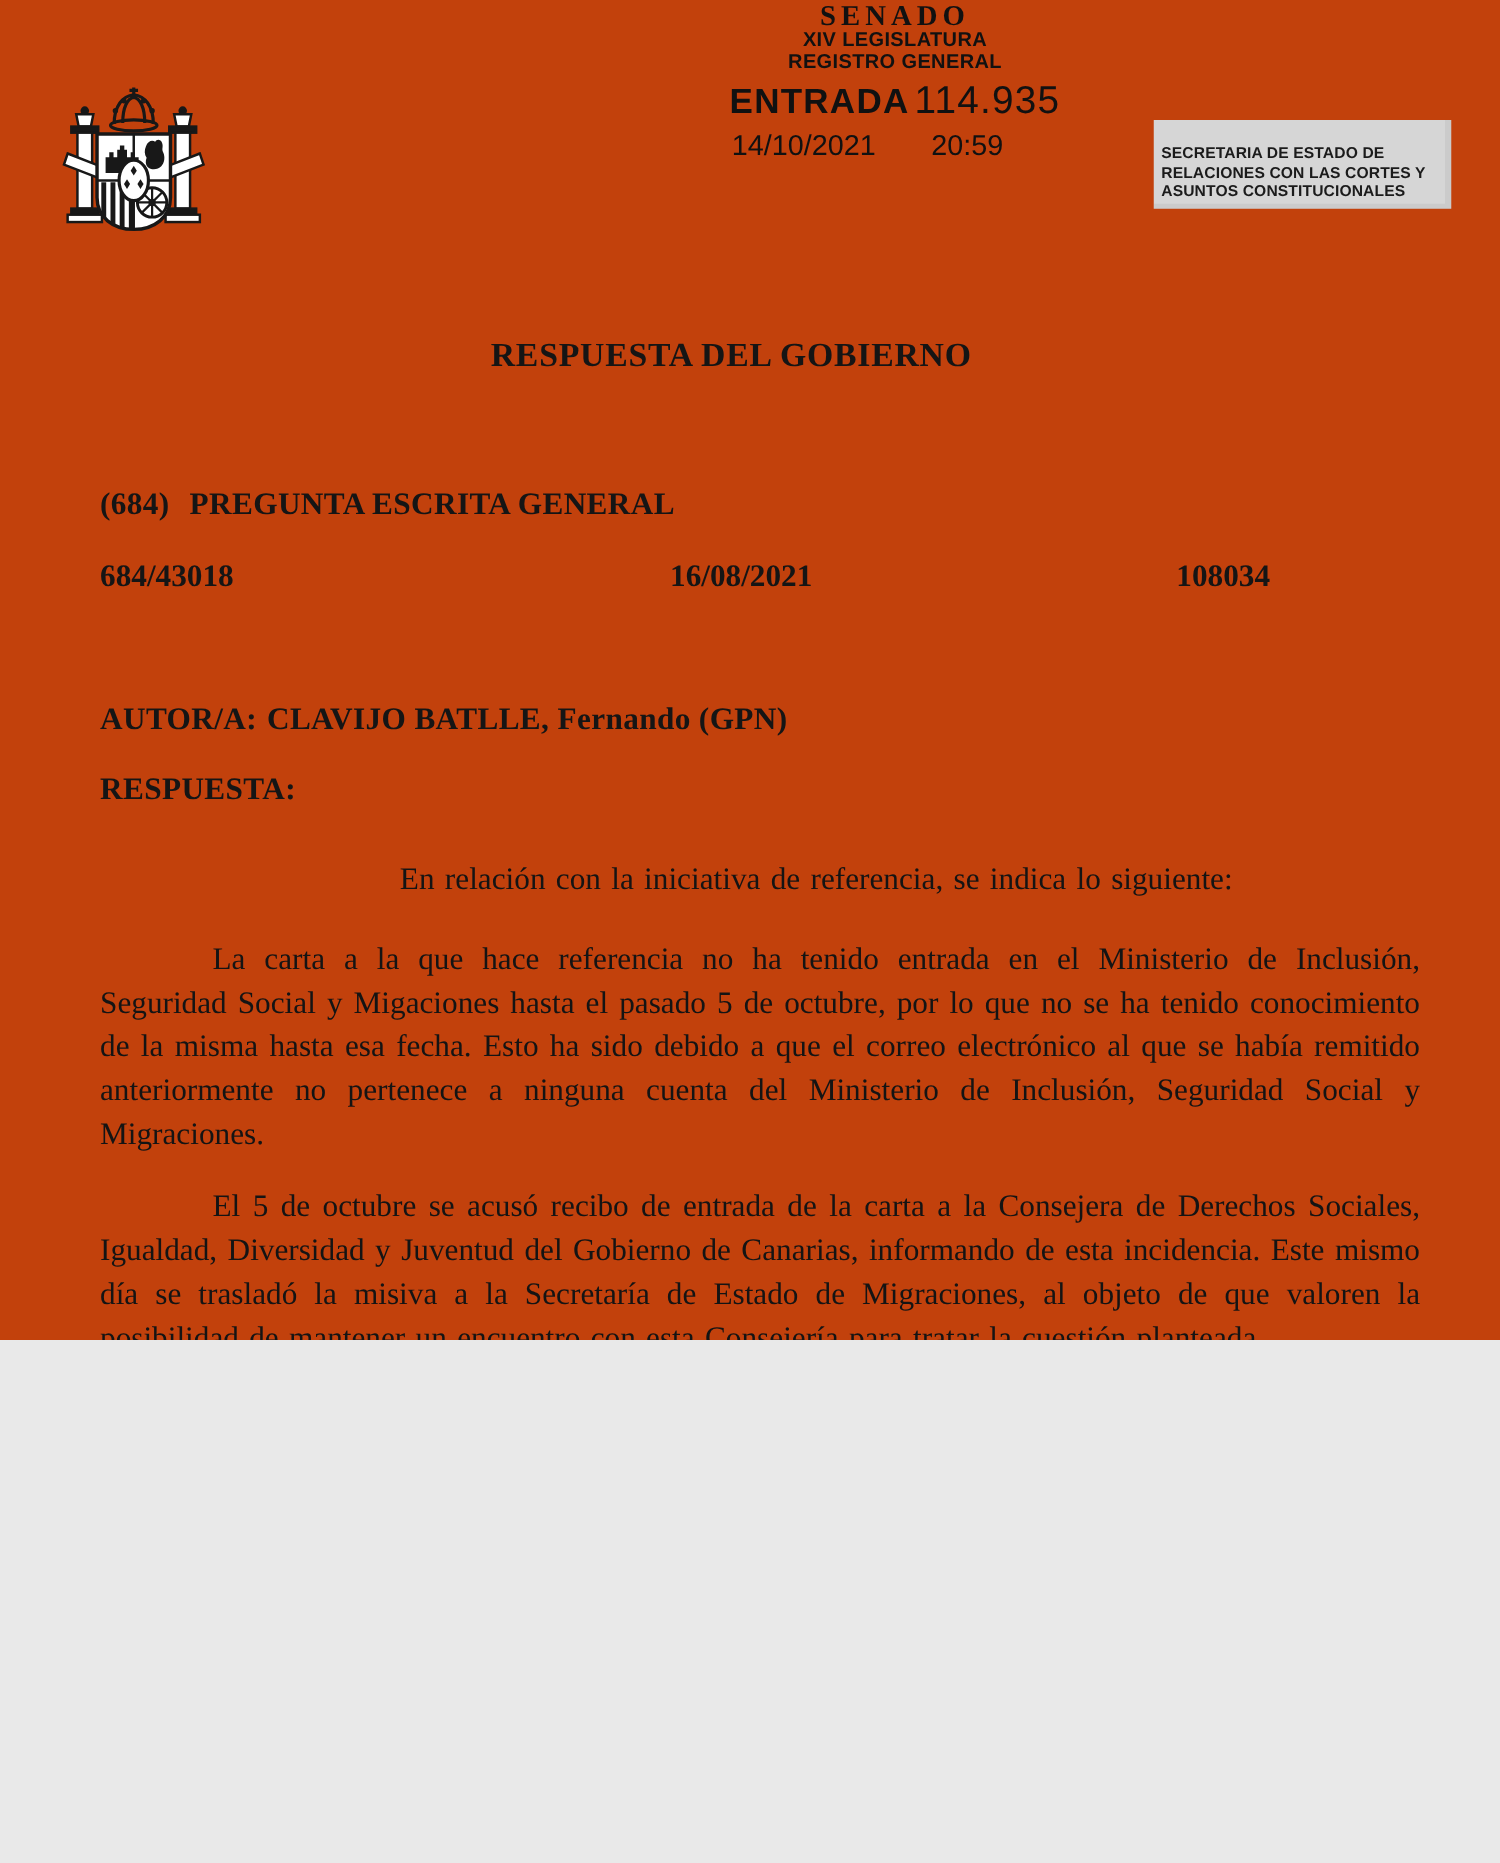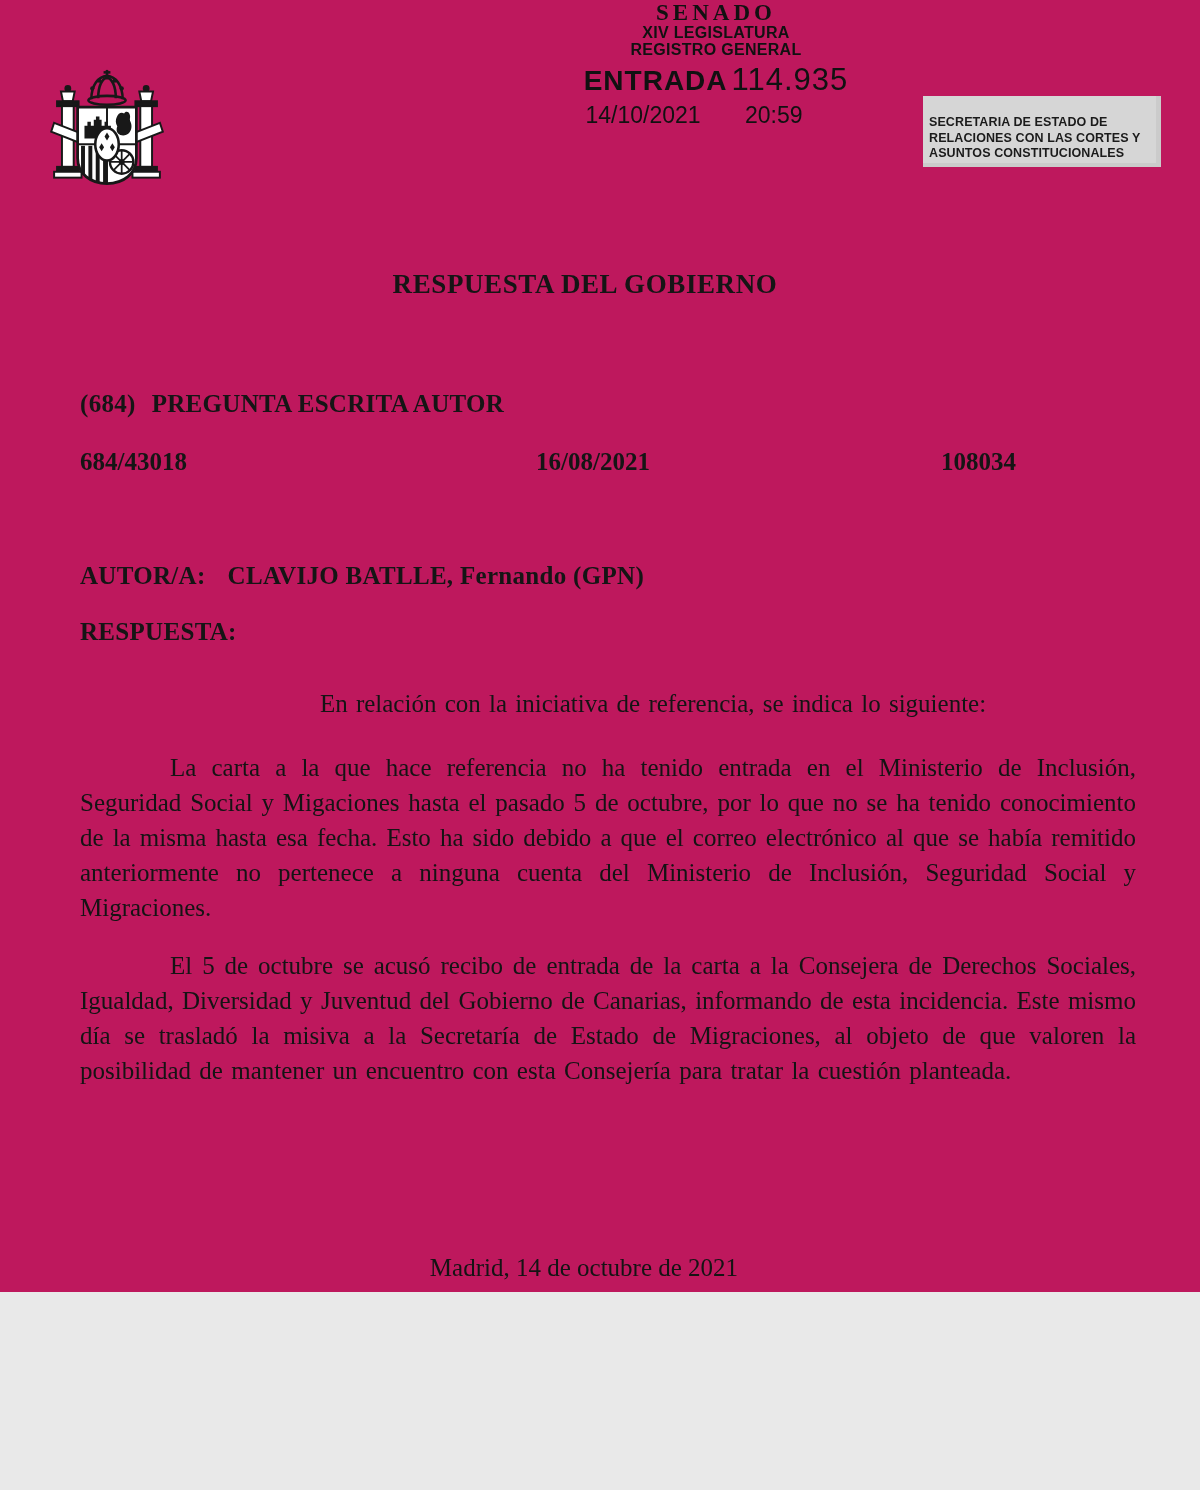--- a/index.html
+++ b/index.html
@@ -1,20 +1,20 @@
 <!DOCTYPE html>
 <html><head>
 <meta charset="utf-8">
 <style>
   html,body{margin:0;padding:0;background:#e9e9e9;}
   .page{
     position:relative;
-    width:1200px;height:1292px;
+    width:1200px;height:1072px;
     margin:0 auto;
-    background:#be185d;
+    background:#c2410c;
     overflow:hidden;
     color:#151515;
     font-family:"Liberation Serif","DejaVu Serif",serif;
   }
 
   
   .coat{position:absolute;left:48px;top:66px;width:118px;height:142px;}
 
   
   .stamp{position:absolute;left:512px;top:2px;width:408px;text-align:center;color:#111;}
@@ -64,21 +64,21 @@
   .ref-heading .ref-text{margin-left:16px;}
   .meta-row{position:absolute;top:448px;left:0;width:1200px;height:30px;
     font-size:25px;font-weight:bold;}
   .meta-exp{position:absolute;left:80px;}
   .meta-date{position:absolute;left:536px;}
   .meta-num{position:absolute;left:941px;}
   .author-row{
     position:absolute;top:562px;left:80px;
     font-size:25px;font-weight:bold;letter-spacing:0.3px;white-space:nowrap;
   }
-  .author-row .author-name{margin-left:22px;}
+  .author-row .author-name{margin-left:8px;}
   .resp-label{
     position:absolute;top:618px;left:80px;
     font-size:25px;font-weight:bold;letter-spacing:0.3px;
   }
 
   
   .body-block{position:absolute;top:686px;left:80px;width:1056px;}
   .body-block p{
     margin:0;font-size:25px;line-height:35px;
     text-indent:90px;text-align:justify;word-spacing:2px;color:#141414;
@@ -190,21 +190,21 @@
 
   <div class="secretaria">
     <div>SECRETARIA DE ESTADO DE</div>
     <div>RELACIONES CON LAS CORTES Y</div>
     <div>ASUNTOS CONSTITUCIONALES</div>
   </div>
 
   <h1 class="title">RESPUESTA DEL GOBIERNO</h1>
 
   <div class="ref-heading">
-    <span>(684)</span><span class="ref-text">PREGUNTA ESCRITA AUTOR</span>
+    <span>(684)</span><span class="ref-text">PREGUNTA ESCRITA GENERAL</span>
   </div>
 
   <div class="meta-row">
     <span class="meta-exp">684/43018</span>
     <span class="meta-date">16/08/2021</span>
     <span class="meta-num">108034</span>
   </div>
 
   <div class="author-row">
     <span>AUTOR/A:</span><span class="author-name">CLAVIJO BATLLE, Fernando (GPN)</span>

